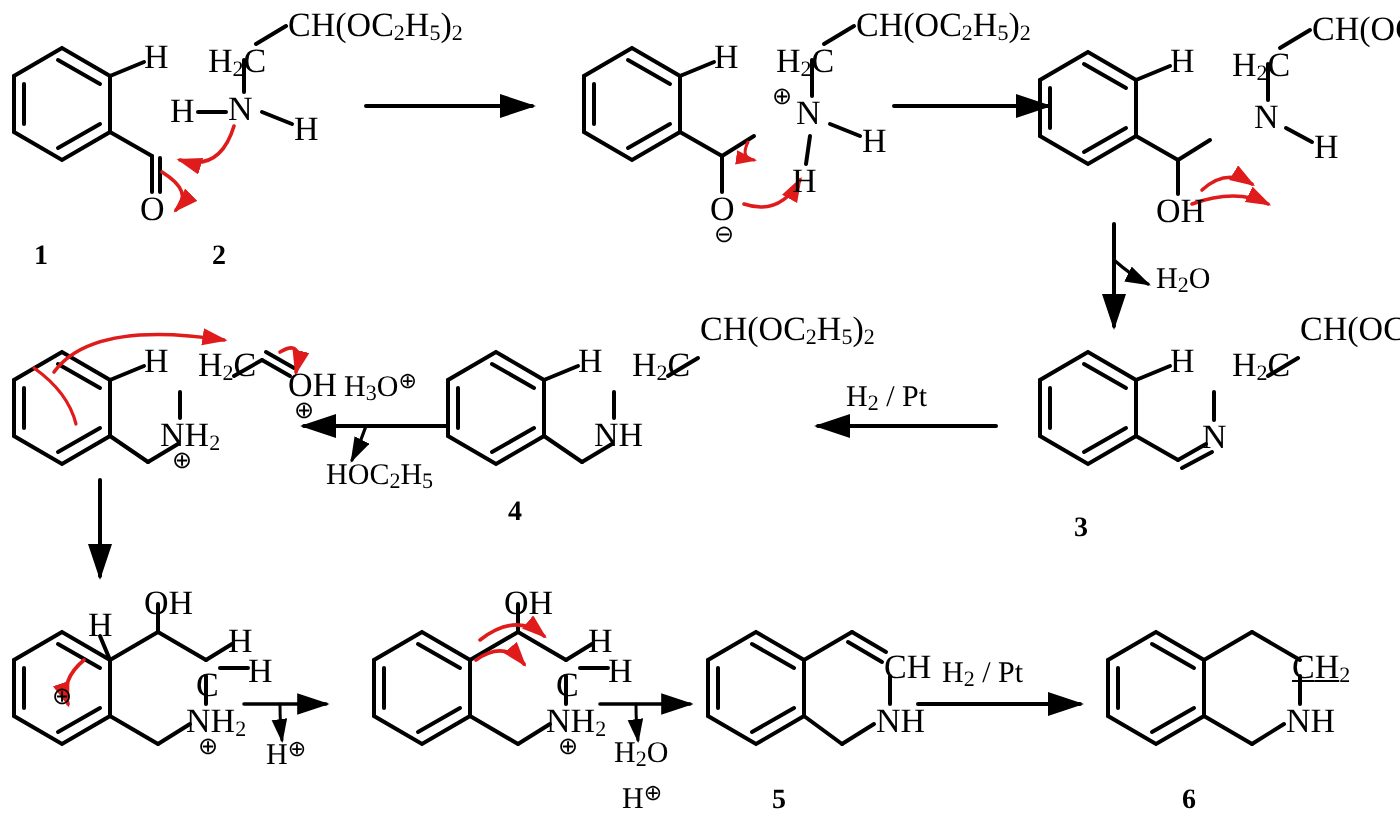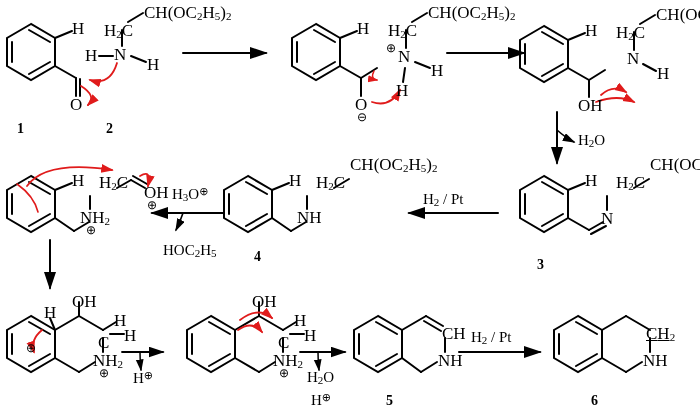--- a/index.html
+++ b/index.html
@@ -318,21 +318,21 @@
   </span>
   <span class="lbl atom" style="left:350px;top:156px;">
     <span>CH</span>(<span>O</span><span>C</span><span class="sub">2</span><span>H</span><span class="sub">5</span>)<span class="sub">2</span>
   </span>
   <span class="lbl atom" style="left:297px;top:209px;">NH</span>
   <span class="lbl cmpd" style="left:254px;top:250px;">4</span>
 
   <span class="lbl cond" style="left:172px;top:186px;">
     <span>H</span><span class="sub">3</span><span>O</span><span class="sup">⊕</span>
   </span>
-  <span class="lbl cond" style="left:163px;top:243px;">
+  <span class="lbl cond" style="left:163px;top:231px;">
     <span>H</span><span>O</span><span>C</span><span class="sub">2</span><span>H</span><span class="sub">5</span>
   </span>
 
   <span class="lbl atom" style="left:72px;top:172px;">H</span>
   <span class="lbl atom" style="left:99px;top:174px;">
     <span>H</span><span class="sub">2</span><span>C</span>
   </span>
   <span class="lbl atom" style="left:144px;top:184px;">OH</span>
   <span class="lbl charge" style="left:147px;top:199px;">⊕</span>
   <span class="lbl atom" style="left:80px;top:209px;">

